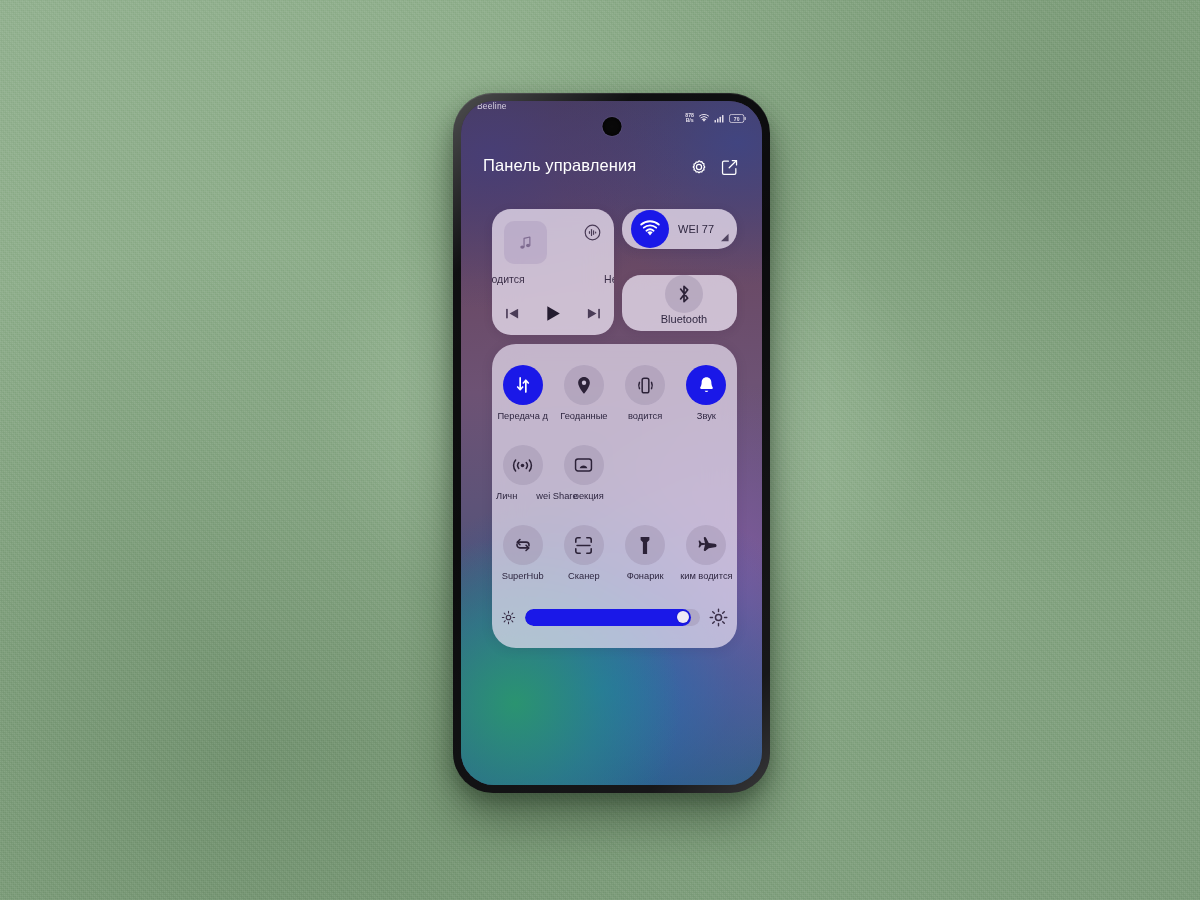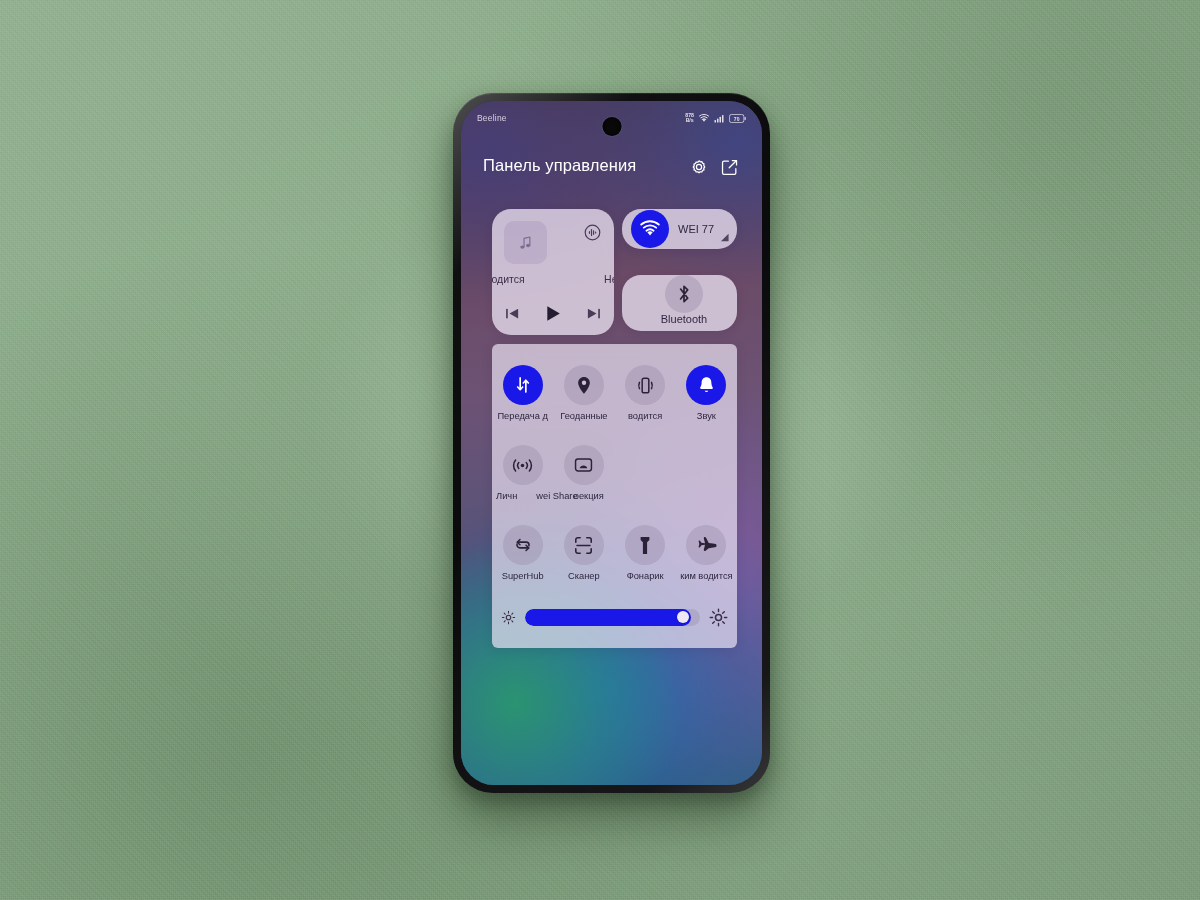--- a/index.html
+++ b/index.html
@@ -56,21 +56,21 @@
       radial-gradient(ellipse 300px 260px at 46% 86%, rgba(36,110,175,0.92) 0%, rgba(45,95,160,0.45) 45%, rgba(0,0,0,0) 78%),
       radial-gradient(ellipse 260px 300px at 88% 72%, rgba(150,95,175,0.75) 0%, rgba(0,0,0,0) 70%),
       radial-gradient(ellipse 280px 220px at 10% 8%, rgba(70,62,120,0.9) 0%, rgba(0,0,0,0) 70%),
       radial-gradient(ellipse 260px 200px at 92% 6%, rgba(62,70,135,0.85) 0%, rgba(0,0,0,0) 72%),
       linear-gradient(178deg,#4a3a52 0%, #5d4260 14%, #6a4a66 26%, #6d5274 42%, #5e5378 58%, #4d5278 72%, #3f5a86 86%, #2f5f7e 100%);
   }
 
   
   #statusbar{
     position:absolute; left:0; top:0; width:301px; height:34px;
-    display:flex; align-items:center; justify-content:space-between;
+    display:flex; justify-content:space-between;
     padding:0 16px; z-index:6;
   }
   #carrier{ font-size:8.5px; color:#d9d3e2; letter-spacing:.2px; font-weight:500; }
   #sb-right{ display:flex; align-items:center; gap:4px; }
   .netspeed{ font-size:5.2px; line-height:5.5px; color:#e3dde9; text-align:center; font-weight:700; }
   #punchhole{
     position:absolute; left:50%; top:16px; transform:translateX(-50%);
     width:19px; height:19px; border-radius:50%;
     background:#090909;
     box-shadow:0 0 0 1px rgba(255,255,255,0.06), 0 0 5px 1px rgba(0,0,0,0.6) inset;
@@ -138,21 +138,21 @@
   .rt-on{ background:#1a18e8; }
   .rt-off{ background:rgba(150,136,166,0.38); }
   .rt-label{ font-size:11px; color:#2f2740; margin-left:9px; white-space:nowrap; }
   #wifi-expand{
     position:absolute; right:8px; bottom:7px; width:9px; height:9px;
   }
 
   
   #toggles{
     left:31px; top:243px; width:245px; height:304px;
-    border-radius:6px;
+    border-radius:24px;
     background:rgba(234,225,242,0.70);
     backdrop-filter:blur(16px);
     box-shadow:0 2px 12px rgba(40,25,60,0.12);
   }
   .trow{ position:absolute; left:0; width:245px; height:76px; display:flex; }
   .tcell{ width:61.25px; display:flex; flex-direction:column; align-items:center; position:relative; }
   .tcirc{
     width:40px; height:40px; border-radius:50%;
     display:flex; align-items:center; justify-content:center;
     margin-top:9px;

